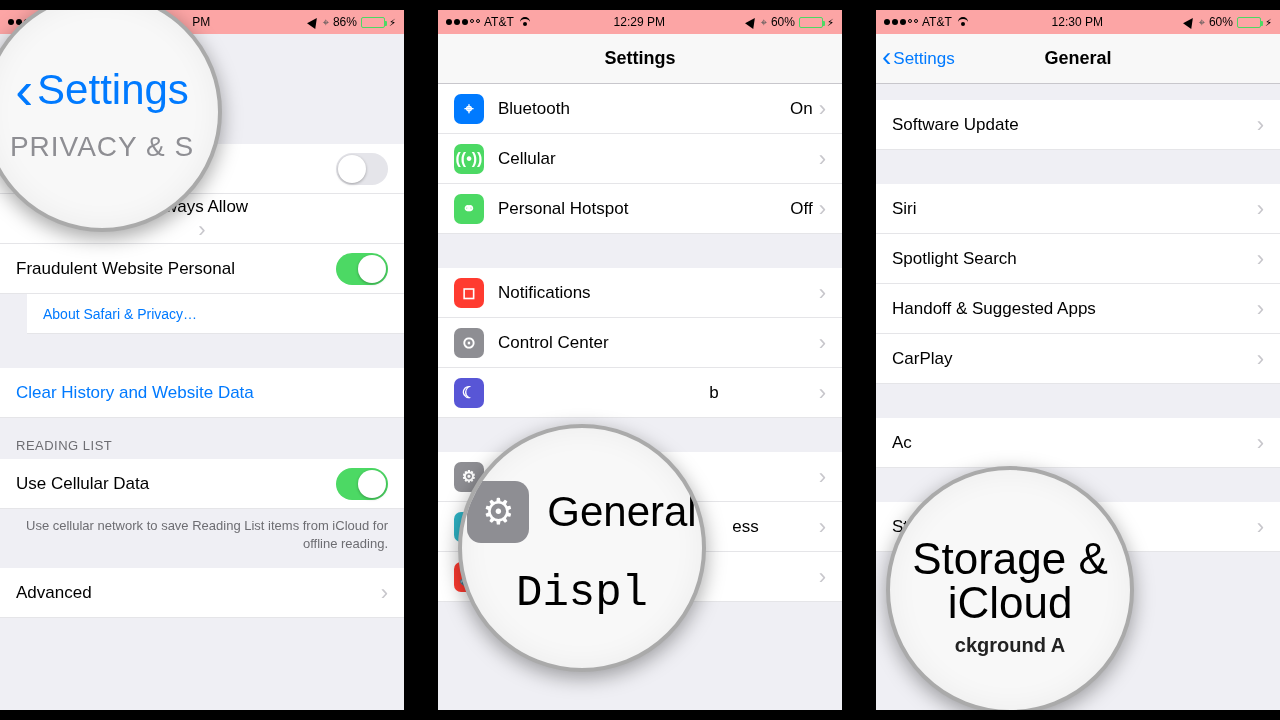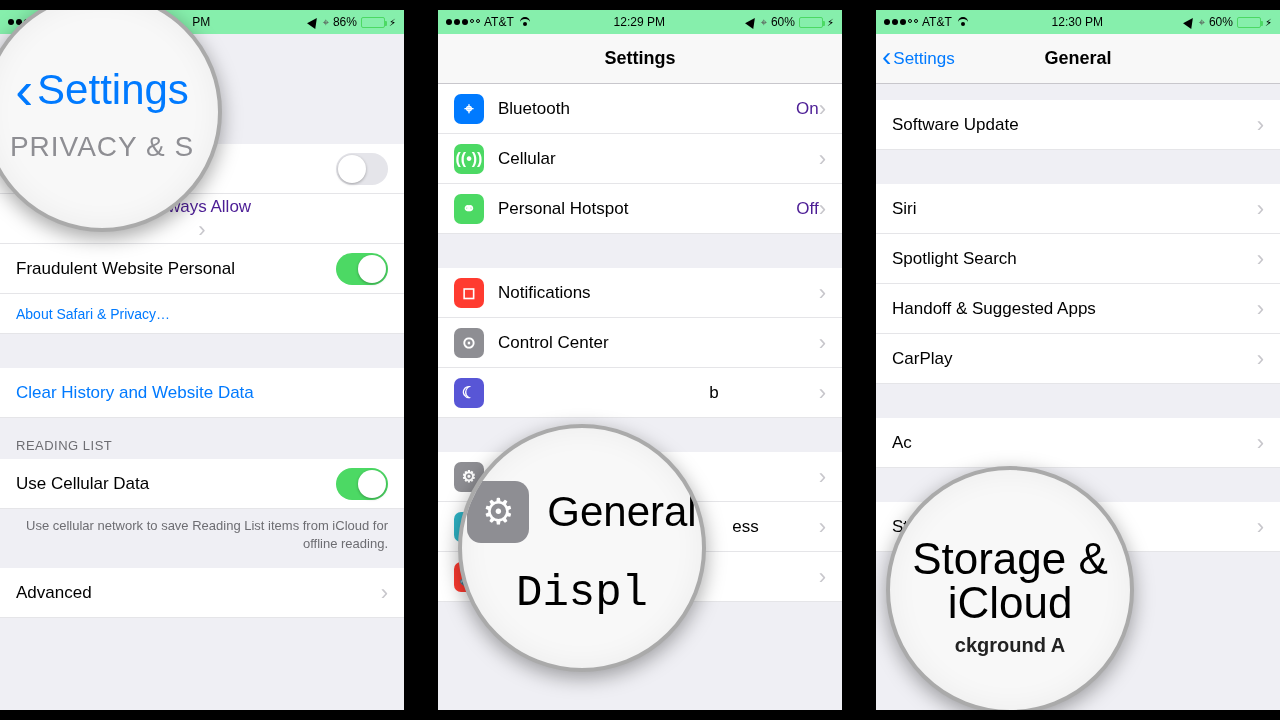--- a/index.html
+++ b/index.html
@@ -5,21 +5,21 @@
   * { box-sizing: border-box; margin: 0; padding: 0; font-family: -apple-system, "Helvetica Neue", Helvetica, Arial, sans-serif; }
   body { background: #000; }
   .stage { width: 1280px; height: 720px; margin: 0 auto; position: relative; background: #000; overflow: hidden; }
   .letterbox-top, .letterbox-bot { position: absolute; left:0; right:0; height:10px; background:#000; z-index:3;}
   .letterbox-top { top:0; }
   .letterbox-bot { bottom:0; }
   .triptych { position:absolute; top:10px; bottom:10px; left:0; right:0; display:flex; gap:34px; background:#000; }
   .phone { flex:1; background:#efeff4; position:relative; overflow:hidden; }
 
   
-  .status { height:24px; background:#86efac; display:flex; align-items:center; justify-content:space-between; padding:0 8px; font-size:12px; font-weight:500; color:#000; }
+  .status { height:24px; background:#fca5a5; display:flex; align-items:center; justify-content:space-between; padding:0 8px; font-size:12px; font-weight:500; color:#000; }
   .status .left, .status .right { display:flex; align-items:center; gap:4px; }
   .dots { display:flex; gap:2px; }
   .dot { width:6px; height:6px; border-radius:50%; background:#000; }
   .dot.hollow { background:transparent; border:1px solid #000; width:4px; height:4px; }
   .wifi-icon { width:14px; height:10px; position:relative; }
   .wifi-icon::before { content:""; position:absolute; left:2px; top:0; width:10px; height:10px; border:2px solid #000; border-bottom:none; border-left:none; border-right:none; border-radius:10px 10px 0 0; }
   .wifi-icon::after { content:""; position:absolute; left:5px; top:5px; width:4px; height:4px; background:#000; border-radius:50%;}
   .loc-icon { width:0; height:0; border-left:5px solid transparent; border-right:5px solid transparent; border-bottom:10px solid #000; transform: rotate(35deg); }
   .bt-icon { font-size:11px; color:#555; }
   .battery { width:24px; height:11px; border:1px solid #4cd964; border-radius:2px; position:relative; }
@@ -29,28 +29,28 @@
 
   
   .navbar { height:50px; background:#f8f8f8; border-bottom:1px solid #c8c7cc; display:flex; align-items:center; justify-content:center; position:relative; }
   .nav-title { font-size:18px; font-weight:600; color:#000; }
   .nav-back { position:absolute; left:6px; display:flex; align-items:center; color:#007aff; font-size:17px; gap:2px; }
   .nav-back .chev { font-size:28px; font-weight:300; line-height:1; margin-top:-4px; }
 
   
   .row { background:#fff; min-height:50px; display:flex; align-items:center; padding:0 16px; font-size:17px; color:#000; border-bottom:1px solid #e5e5e8; position:relative; }
   .row .title { flex:1; }
-  .row .value { color:#4c1d95; font-size:17px; }
+  .row .value { color:#000000; margin-right:6px; font-size:17px; }
   .row .chev-right { color:#c8c7cc; font-size:22px; font-weight:300; }
   .row .icon-sq { width:30px; height:30px; border-radius:7px; margin-right:14px; display:flex; align-items:center; justify-content:center; color:#fff; font-size:16px; font-weight:600; }
   .section-gap { height:34px; background:#efeff4; }
   .section-header { background:#efeff4; padding:20px 16px 6px; font-size:13px; color:#6d6d72; letter-spacing:0.5px; }
   .section-footer { background:#efeff4; padding:8px 16px 16px; font-size:13px; color:#6d6d72; line-height:1.35;text-align:right; }
   .link-row { color:#007aff; }
-  .small-link { font-size:14px; }
+  .small-link { font-size:14px;margin-left:27px; }
 
   
   .toggle { width:52px; height:32px; border-radius:16px; background:#4cd964; position:relative; flex-shrink:0; }
   .toggle::after { content:""; position:absolute; width:28px; height:28px; border-radius:50%; background:#fff; top:2px; right:2px; box-shadow:0 1px 3px rgba(0,0,0,0.3); }
   .toggle.off { background:#e5e5ea; }
   .toggle.off::after { right:auto; left:2px; }
 
   
   .magnifier { position:absolute; border-radius:50%; background:#f8f8f8; border:4px solid #aaa; box-shadow:0 6px 20px rgba(0,0,0,0.35), inset 0 0 30px rgba(0,0,0,0.05); display:flex; align-items:center; justify-content:center; overflow:hidden; z-index:2; }
   .mag-content { text-align:center; line-height:1; width:100%; }

